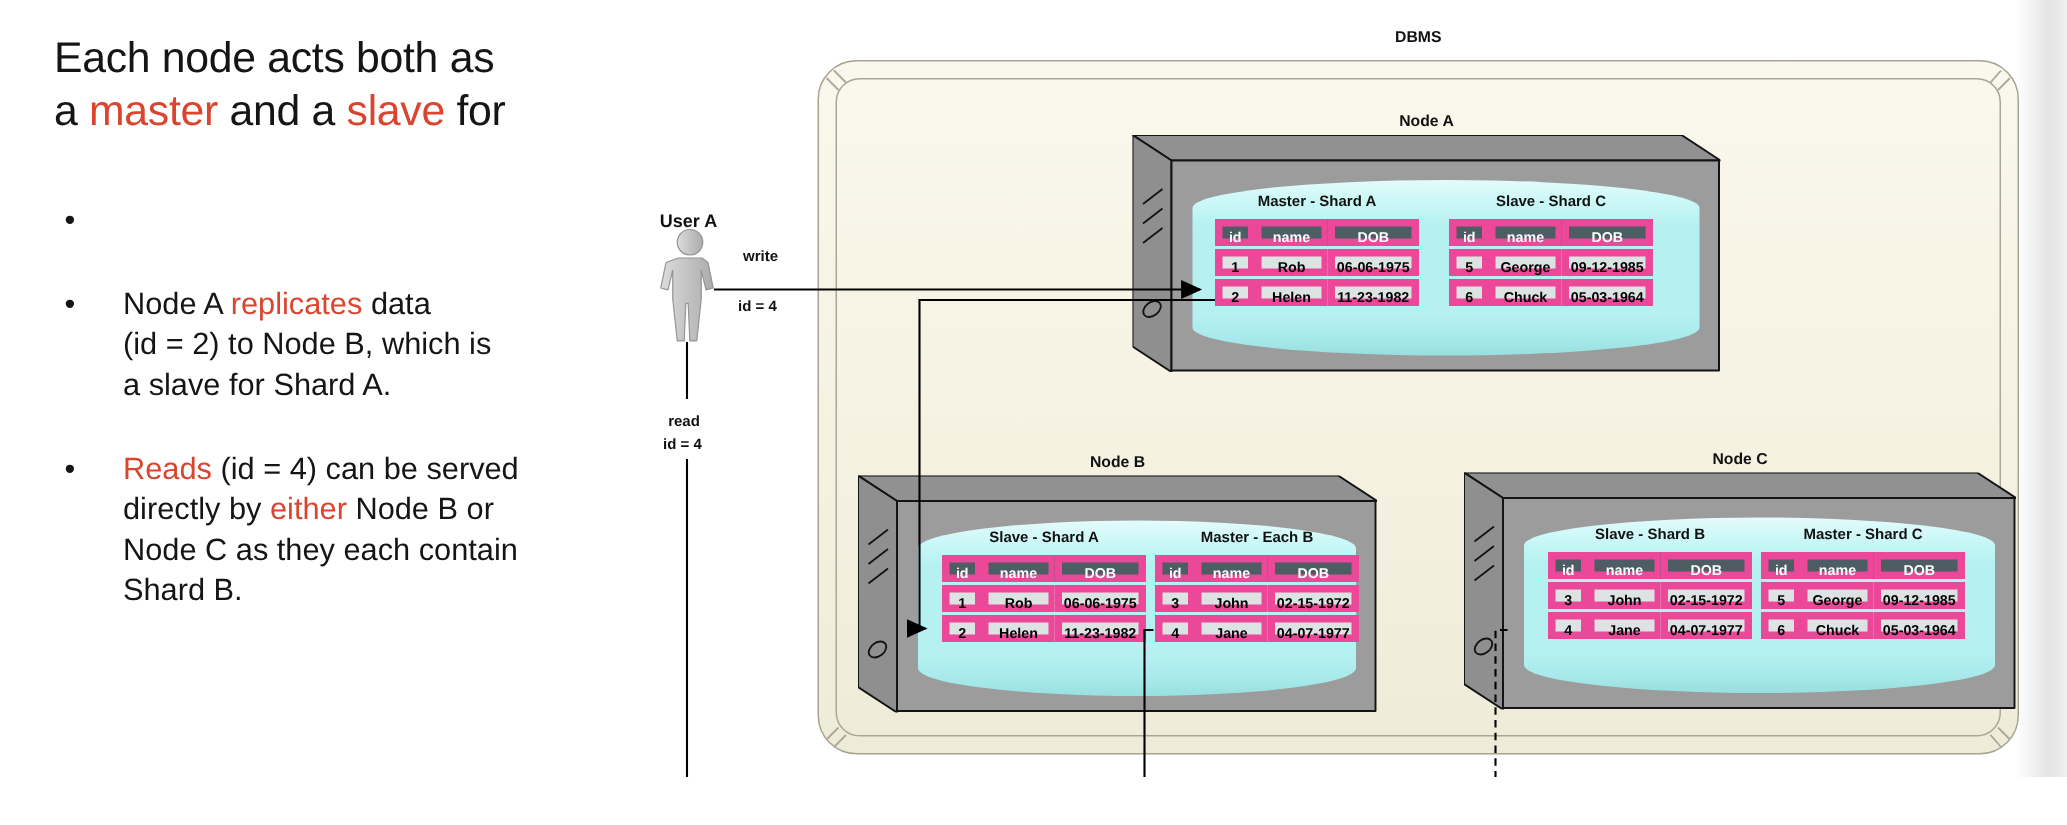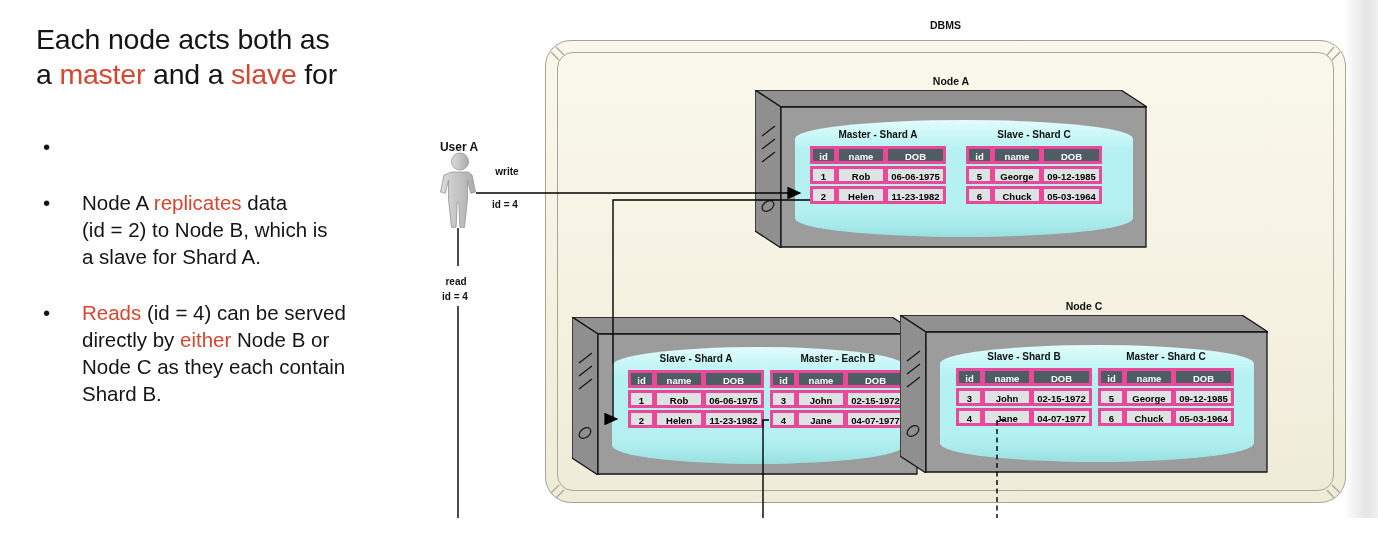--- a/index.html
+++ b/index.html
@@ -30,21 +30,21 @@
   .node{position:absolute;}
   .node-label{position:absolute;left:0;top:-15px;width:100%;text-align:center;
         font-size:10.5px;font-weight:700;color:#111;}
   .node-box{position:absolute;left:0;top:0;}
   .cylinder{position:absolute;border-radius:50% / 16%;
         background:linear-gradient(180deg,#e4fbfb 0%,#cdf8f8 11%,#b6f1f1 26%,#b6f1f1 76%,#a8eaeb 90%,#98dfe0 100%);}
   .table-title{position:absolute;width:140px;text-align:center;font-size:10px;
         font-weight:700;color:#111;}
   .dtable{position:absolute;}
   .drow{display:flex;height:18px;margin-bottom:2px;}
-  .dcell{box-sizing:border-box;border:3px solid #ec4899;margin-left:-1px;
+  .dcell{box-sizing:border-box;border:5px solid #ec4899;margin-left:-1px;
         font-size:9.5px;font-weight:700;text-align:center;line-height:16px;
         background:#dde3e3;color:#000;}
   .dcell:first-child{margin-left:0;}
   .drow.head .dcell{background:#4d5d63;color:#fff;}
   .c-id{width:27px;} .c-name{width:50px;} .c-dob{width:61px;}
   
   .conn-label{position:absolute;font-size:10px;font-weight:700;color:#111;text-align:center;}
   .user-label{position:absolute;font-size:12px;font-weight:700;color:#111;text-align:center;}
   .overlay{position:absolute;left:0;top:0;width:1378px;height:550px;z-index:30;pointer-events:none;}
   .z-nodes{z-index:10;}
@@ -141,20 +141,21 @@
         </div>
         <div class="drow">
           <div class="dcell c-id">6</div>
           <div class="dcell c-name">Chuck</div>
           <div class="dcell c-dob">05-03-1964</div>
         </div>
       </div>
   </div>
 
   <div class="node z-nodes" style="left:572px;top:317px;width:346px;height:158px;">
+    <div class="node-label">Node B</div>
     <svg class="node-box" width="346" height="158">
       <g stroke="#141414" stroke-width="1.3" stroke-linejoin="round">
         <polygon points="0,0 320,0 346,17 26,17" fill="#919191"></polygon>
         <polygon points="0,0 26,17 26,158 0,141" fill="#8f8f8f"></polygon>
         <rect x="26" y="17" width="319" height="140" fill="#9c9c9c"></rect>
       </g>
       <path d="M7,46 L20,36 M7,59 L20,49 M7,72 L20,62" stroke="#141414" stroke-width="1.2"></path>
       <ellipse cx="13" cy="116" rx="6.5" ry="4.5" transform="rotate(-38 13 116)" fill="none" stroke="#141414" stroke-width="1.2"></ellipse>
     </svg>
     <div class="cylinder" style="left:40px;top:30px;width:292px;height:117px;"></div>
@@ -189,21 +190,21 @@
           <div class="dcell c-dob">02-15-1972</div>
         </div>
         <div class="drow">
           <div class="dcell c-id">4</div>
           <div class="dcell c-name">Jane</div>
           <div class="dcell c-dob">04-07-1977</div>
         </div>
       </div>
   </div>
 
-  <div class="node z-nodes" style="left:900px;top:315px;width:368px;height:158px;">
+  <div class="node z-nodes" style="left:976px;top:315px;width:368px;height:158px;">
     <div class="node-label">Node C</div>
     <svg class="node-box" width="368" height="158">
       <g stroke="#141414" stroke-width="1.3" stroke-linejoin="round">
         <polygon points="0,0 342,0 368,17 26,17" fill="#919191"></polygon>
         <polygon points="0,0 26,17 26,158 0,141" fill="#8f8f8f"></polygon>
         <rect x="26" y="17" width="341" height="140" fill="#9c9c9c"></rect>
       </g>
       <path d="M7,46 L20,36 M7,59 L20,49 M7,72 L20,62" stroke="#141414" stroke-width="1.2"></path>
       <ellipse cx="13" cy="116" rx="6.5" ry="4.5" transform="rotate(-38 13 116)" fill="none" stroke="#141414" stroke-width="1.2"></ellipse>
     </svg>

